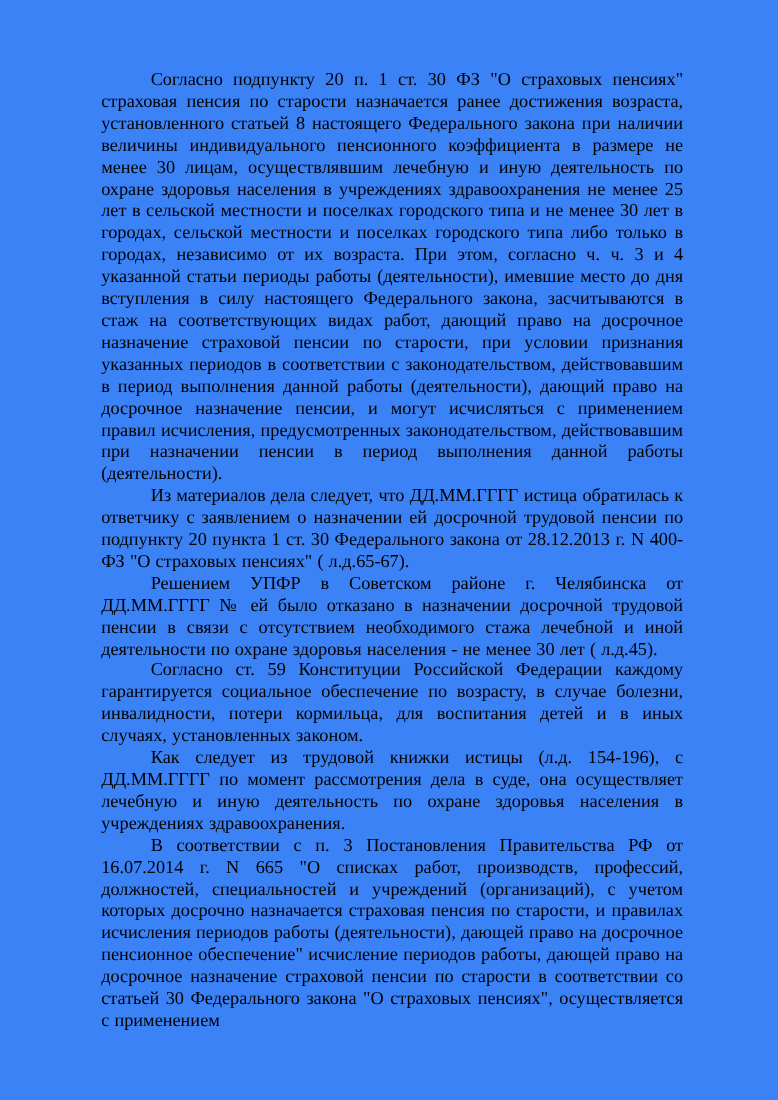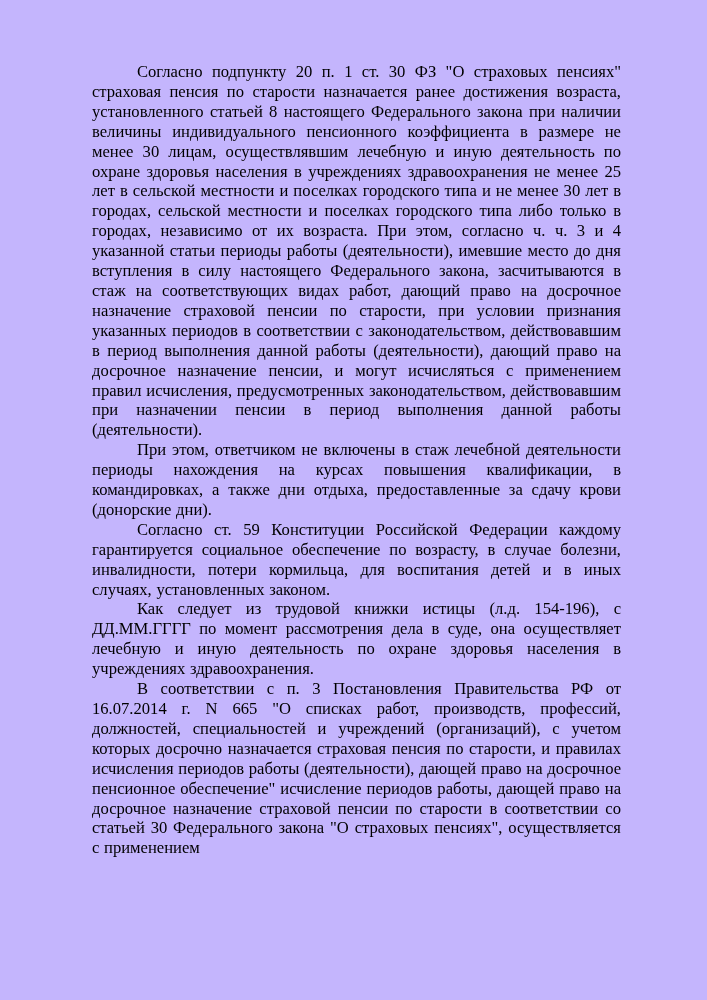--- a/index.html
+++ b/index.html
@@ -5,21 +5,21 @@
   html, body {
     margin: 0;
     padding: 0;
     background: #e8e8e8;
   }
   .page {
     position: relative;
     width: 707px;
     height: 1000px;
     margin: 0 auto;
-    background: #c4b5fd;
+    background: #3b82f6;
     overflow: hidden;
     box-sizing: border-box;
     padding: 62px 86px 40px 92px;
   }
   .doc-body p {
     margin: 0;
     padding: 0;
     color: #000000;
     font-family: "Liberation Serif", "DejaVu Serif", serif;
     font-size: 16.6px;
@@ -28,18 +28,19 @@
     text-indent: 45px;
     word-spacing: 0.5px;
   }
 </style>
 </head>
 <body>
 
 <div class="page">
   <div class="doc-body">
       <p>Согласно подпункту 20 п. 1 ст. 30 ФЗ "О страховых пенсиях" страховая пенсия по старости назначается ранее достижения возраста, установленного статьей 8 настоящего Федерального закона при наличии величины индивидуального пенсионного коэффициента в размере не менее 30 лицам, осуществлявшим лечебную и иную деятельность по охране здоровья населения в учреждениях здравоохранения не менее 25 лет в сельской местности и поселках городского типа и не менее 30 лет в городах, сельской местности и поселках городского типа либо только в городах, независимо от их возраста. При этом, согласно ч. ч. 3 и 4 указанной статьи периоды работы (деятельности), имевшие место до дня вступления в силу настоящего Федерального закона, засчитываются в стаж на соответствующих видах работ, дающий право на досрочное назначение страховой пенсии по старости, при условии признания указанных периодов в соответствии с законодательством, действовавшим в период выполнения данной работы (деятельности), дающий право на досрочное назначение пенсии, и могут исчисляться с применением правил исчисления, предусмотренных законодательством, действовавшим при назначении пенсии в период выполнения данной работы (деятельности).</p>
-      <p>При этом, ответчиком не включены в стаж лечебной деятельности периоды нахождения на курсах повышения квалификации, в командировках, а также дни отдыха, предоставленные за сдачу крови (донорские дни).</p>
+      <p>Из материалов дела следует, что ДД.ММ.ГГГГ истица обратилась к ответчику с заявлением о назначении ей досрочной трудовой пенсии по подпункту 20 пункта 1 ст. 30 Федерального закона от 28.12.2013 г. N 400-ФЗ "О страховых пенсиях" ( л.д.65-67).</p>
+      <p>Решением УПФР в Советском районе г. Челябинска от ДД.ММ.ГГГГ № ей было отказано в назначении досрочной трудовой пенсии в связи с отсутствием необходимого стажа лечебной и иной деятельности по охране здоровья населения - не менее 30 лет ( л.д.45).</p>
       <p>Согласно ст. 59 Конституции Российской Федерации каждому гарантируется социальное обеспечение по возрасту, в случае болезни, инвалидности, потери кормильца, для воспитания детей и в иных случаях, установленных законом.</p>
       <p>Как следует из трудовой книжки истицы (л.д. 154-196), с ДД.ММ.ГГГГ по момент рассмотрения дела в суде, она осуществляет лечебную и иную деятельность по охране здоровья населения в учреждениях здравоохранения.</p>
       <p>В соответствии с п. 3 Постановления Правительства РФ от 16.07.2014 г. N 665 "О списках работ, производств, профессий, должностей, специальностей и учреждений (организаций), с учетом которых досрочно назначается страховая пенсия по старости, и правилах исчисления периодов работы (деятельности), дающей право на досрочное пенсионное обеспечение" исчисление периодов работы, дающей право на досрочное назначение страховой пенсии по старости в соответствии со статьей 30 Федерального закона "О страховых пенсиях", осуществляется с применением</p>
     </div>
 </div>
 
 </body></html>

